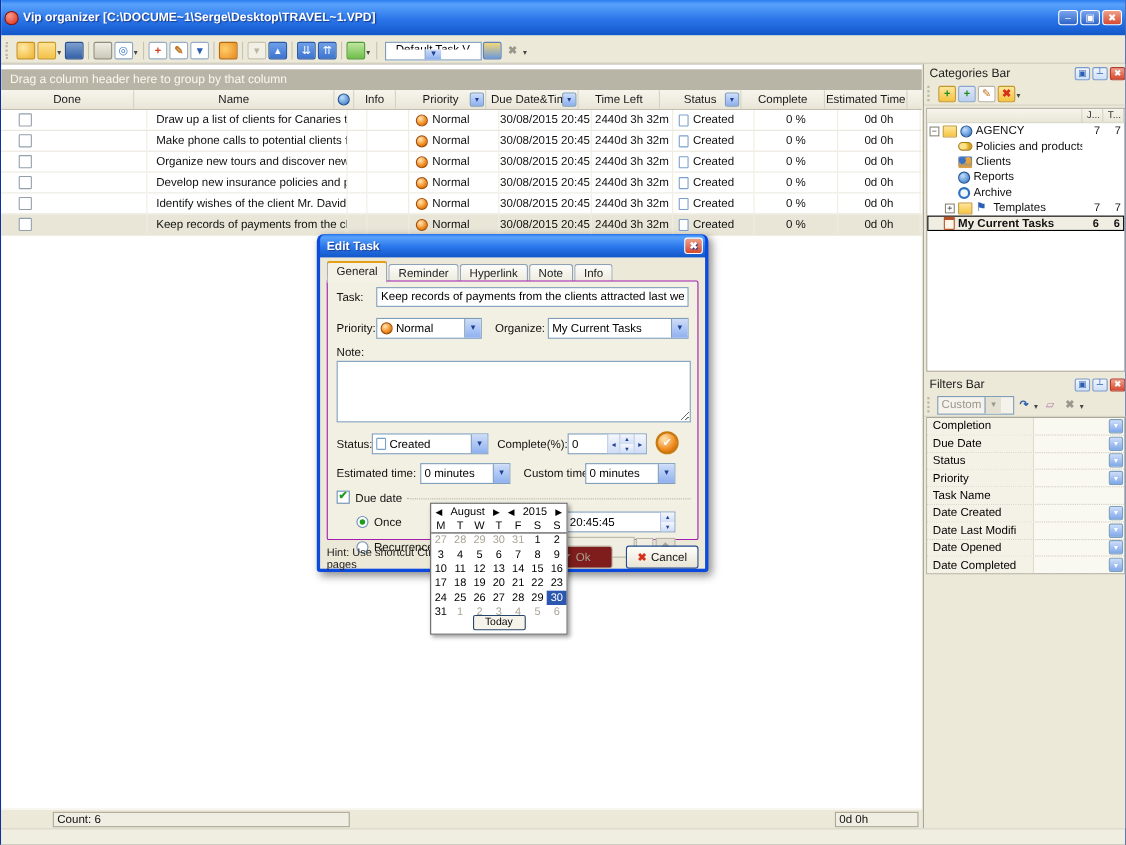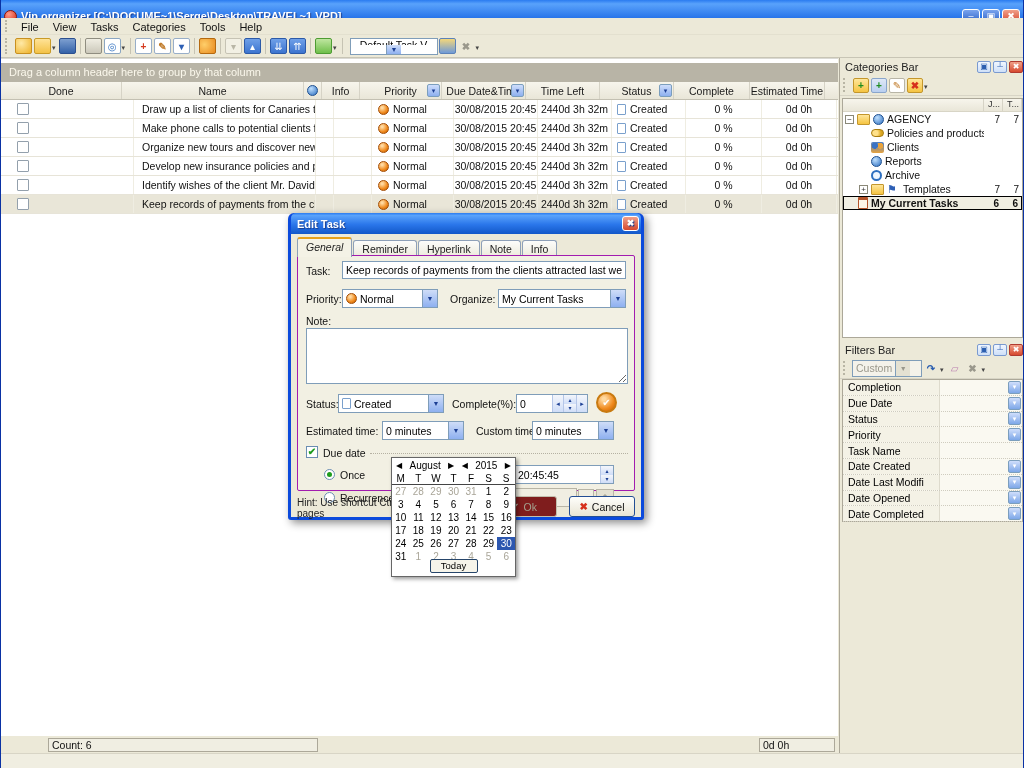--- a/index.html
+++ b/index.html
@@ -106,21 +106,21 @@
        box-shadow:3px 3px 8px rgba(0,0,0,.45);padding:0 3px 3px 3px;z-index:10;}
   .dlg-title{height:21px;display:flex;align-items:center;color:#fff;font-size:11px;font-weight:bold;padding:0 2px 0 6px;
        background:linear-gradient(180deg,#2a7bf0 0%,#59a2fb 12%,#2a76ea 55%,#1257c8 100%);border-radius:5px 5px 0 0;text-shadow:1px 1px 1px #1a3c8c;}
   .dlg-title .sp{flex:1;}
   .dlg-close{width:17px;height:15px;border:1px solid #fff;border-radius:3px;background:linear-gradient(180deg,#f0a089,#d6492f);
        color:#fff;font-size:9px;line-height:13px;text-align:center;}
   .dlg-body{position:relative;width:350px;height:283px;background:#ece9d8;}
   .dtabs{position:absolute;left:6px;top:3px;display:flex;align-items:flex-end;height:19px;}
   .dtab{border:1px solid #8ea0b8;border-bottom:none;border-radius:3px 3px 0 0;background:linear-gradient(#fcfcfa,#eceadb);
        font-size:10.5px;padding:2px 8px 2px 8px;margin-right:1px;position:relative;top:1px;color:#222;}
-  .dtab.act{background:#f4f2e6;border-top:2px solid #e5a01a;padding-bottom:4px;font-weight:normal;z-index:2;font-style:italic;}
+  .dtab.act{background:#f4f2e6;border-top:2px solid #e5a01a;padding-bottom:4px;font-weight:normal;z-index:2;}
   .dpage{position:absolute;left:6px;top:21px;width:338px;height:236px;background:#f2f0e3;border:1px solid #a21caf;border-radius:0 2px 2px 2px;}
   .dl{position:absolute;font-size:10.5px;color:#111;white-space:nowrap;}
   .din{position:absolute;background:#fff;border:1px solid #7f9db9;font-size:10.5px;padding:0 3px;height:18px;}
   .dcombo{position:absolute;display:flex;align-items:center;background:#fff;border:1px solid #7f9db9;height:19px;font-size:10.5px;}
   .dcombo .cval{flex:1;padding:0 3px;white-space:nowrap;overflow:hidden;}
   .dnote{position:absolute;left:8px;top:72px;width:322px;height:56px;background:#fff;border:1px solid #7f9db9;}
   .spin{position:absolute;display:flex;align-items:center;background:#fff;border:1px solid #7f9db9;height:19px;font-size:10.5px;}
   .spin .cval{flex:1;padding:0 3px;}
   .sbtn{width:11px;height:17px;display:flex;align-items:center;justify-content:center;font-size:7px;color:#1c3f94;background:linear-gradient(#f4f6fb,#cfddf8);border-left:1px solid #b5c6e8;}
   .updown{display:flex;flex-direction:column;width:13px;}
@@ -163,24 +163,20 @@
   <div class="titlebar">
     <span class="appicon"></span>
     <span class="wtitle">Vip organizer [C:\DOCUME~1\Serge\Desktop\TRAVEL~1.VPD]</span>
     <span class="winbtns">
       <span class="wb">–</span>
       <span class="wb">▣</span>
       <span class="wb close">✖</span>
     </span>
   </div>
 
-  <div class="menubar">
-    <span class="grip"></span>
-    <span id="menubar"><span class="mitem">File</span><span class="mitem">View</span><span class="mitem">Tasks</span><span class="mitem">Categories</span><span class="mitem">Tools</span><span class="mitem">Help</span></span>
-  </div>
 
   <div class="toolbar">
     <span class="grip"></span>
     <span class="icn i-new"></span>
     <span class="icn i-open"></span>
       <span class="caret">▾</span>
     <span class="icn i-save"></span>
     <span class="tsep"></span>
     <span class="icn i-print"></span>
     <span class="icn i-prev">◎</span>

